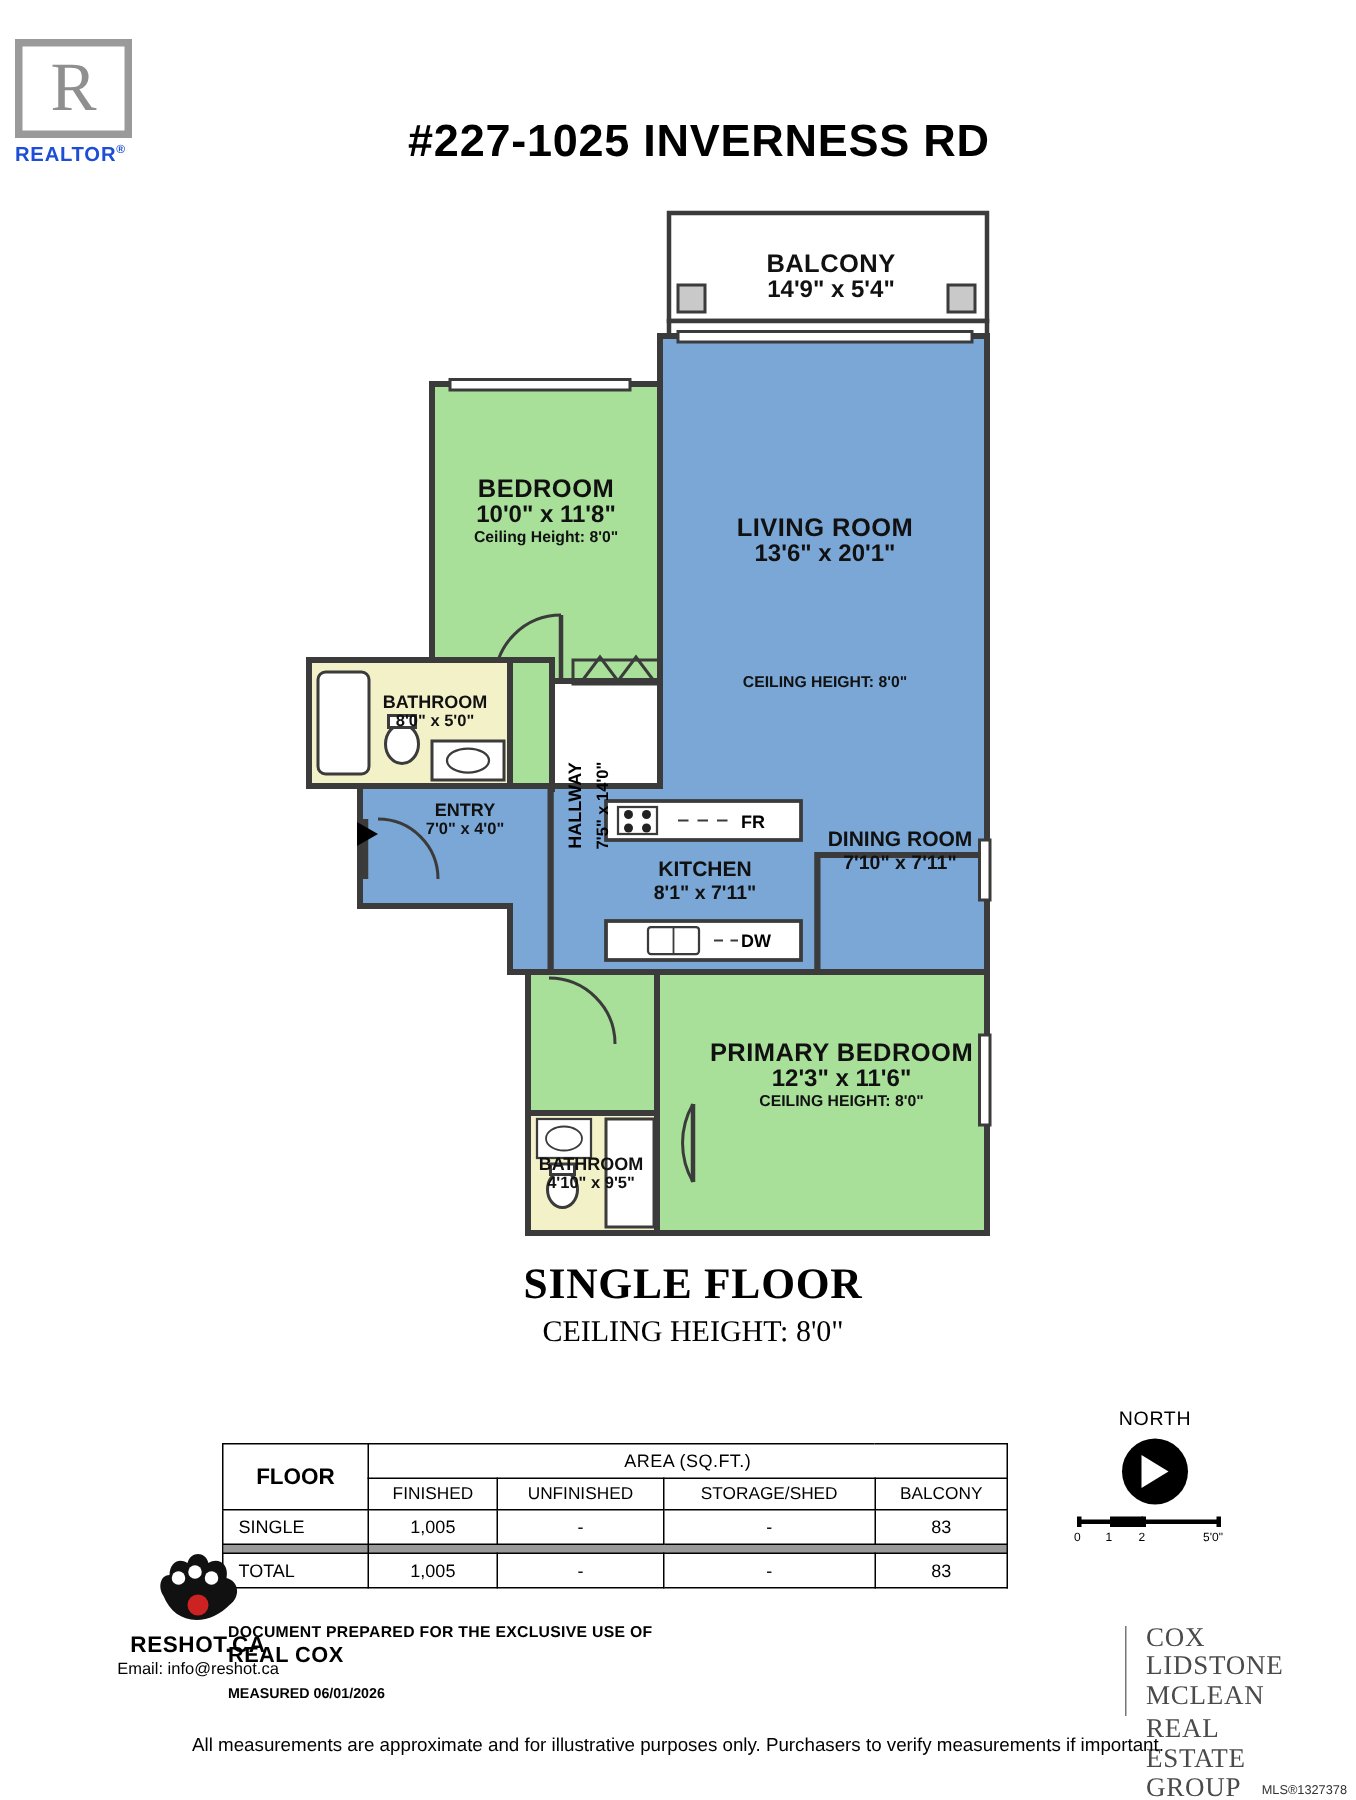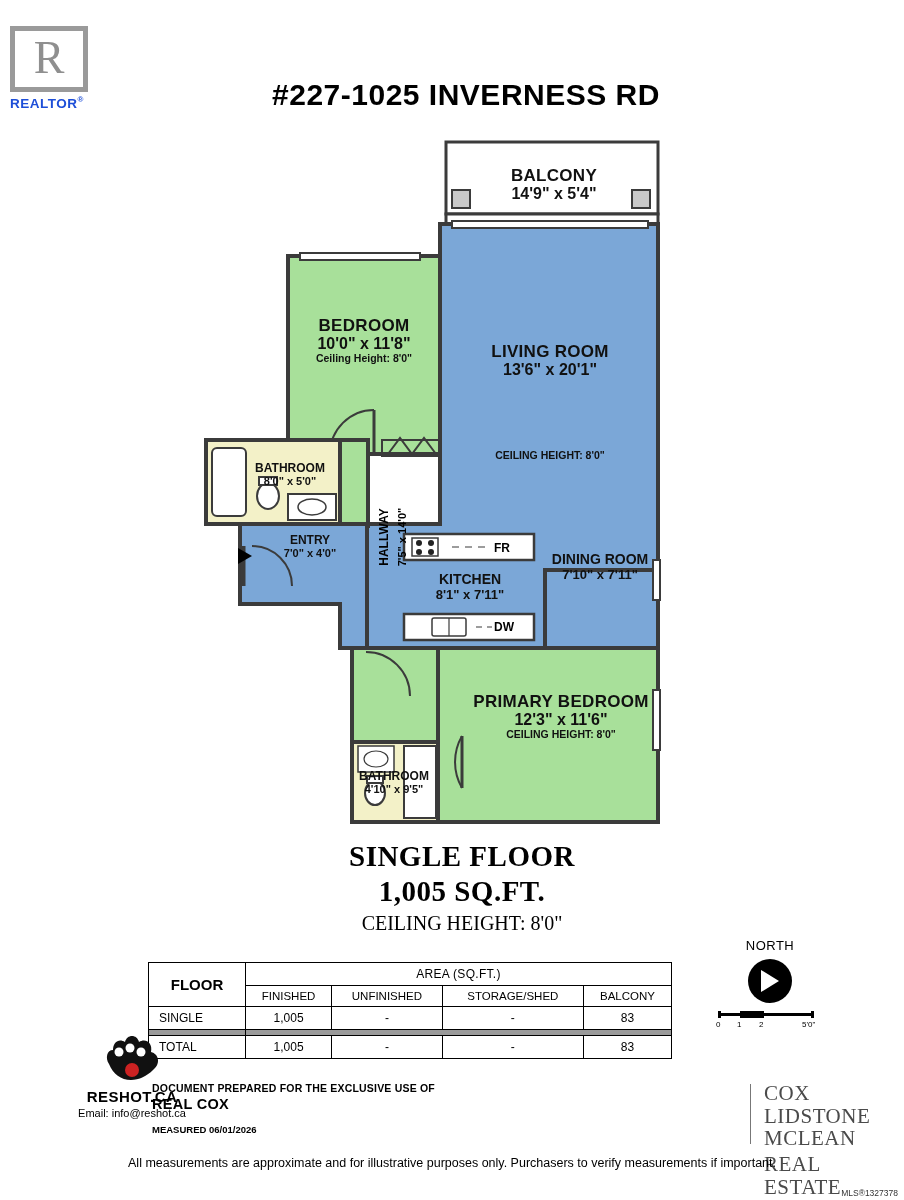--- a/index.html
+++ b/index.html
@@ -157,21 +157,21 @@
   #clm { left: 672px; top: 1078px; width: 210px; height: 80px; }
   #clm .mono {
     position: absolute; left: 0; top: 4px;
     font-family: "Liberation Serif", serif;
     font-size: 52px; color: #4a4a4a; letter-spacing: -4px;
   }
   #clm .divider { position: absolute; left: 78px; top: 6px; width: 1px; height: 60px; background: #777; }
   #clm .lines { position: absolute; left: 92px; top: 4px; }
   #clm .lines div {
     font-family: "Liberation Serif", serif;
-    font-size: 21px; color: #4a4a4a; line-height: 1.08; letter-spacing: .5px;
+    font-size: 18px; color: #4a4a4a; line-height: 1.08; letter-spacing: .5px;
   }
   #clm .tag {
     font-family: "Liberation Sans", sans-serif;
     font-size: 7.5px; color: #7a7a7a; letter-spacing: 1.6px; margin-top: 3px;
   }
 
   
   #disclaimer {
     left: 0; top: 1156px; width: 904px; text-align: center;
     font-size: 12.5px;
@@ -331,21 +331,20 @@
 <div class="abs room-label" style="left:344px; top:770px; width:100px;">
   <div class="small-name">BATHROOM</div>
   <div class="small-dims">4'10" x 9'5"</div>
 </div>
 
 <div class="abs" style="left:494px; top:541px; font-size:12px; font-weight:700;">FR</div>
 <div class="abs" style="left:494px; top:620px; font-size:12px; font-weight:700;">DW</div>
 
 <div class="abs" id="summary">
   <div class="l1">SINGLE FLOOR</div>
-  <div class="l2">1,005 SQ.FT.</div>
   <div class="l3">CEILING HEIGHT: 8'0"</div>
 </div>
 
 <table class="abs" id="area-table">
   <tbody>
       <tr>
     <td class="floor-head" rowspan="2" style="width:92px;text-align:center;">FLOOR</td>
     <td class="area-head" colspan="4">AREA (SQ.FT.)</td>
   </tr>
   <tr>

